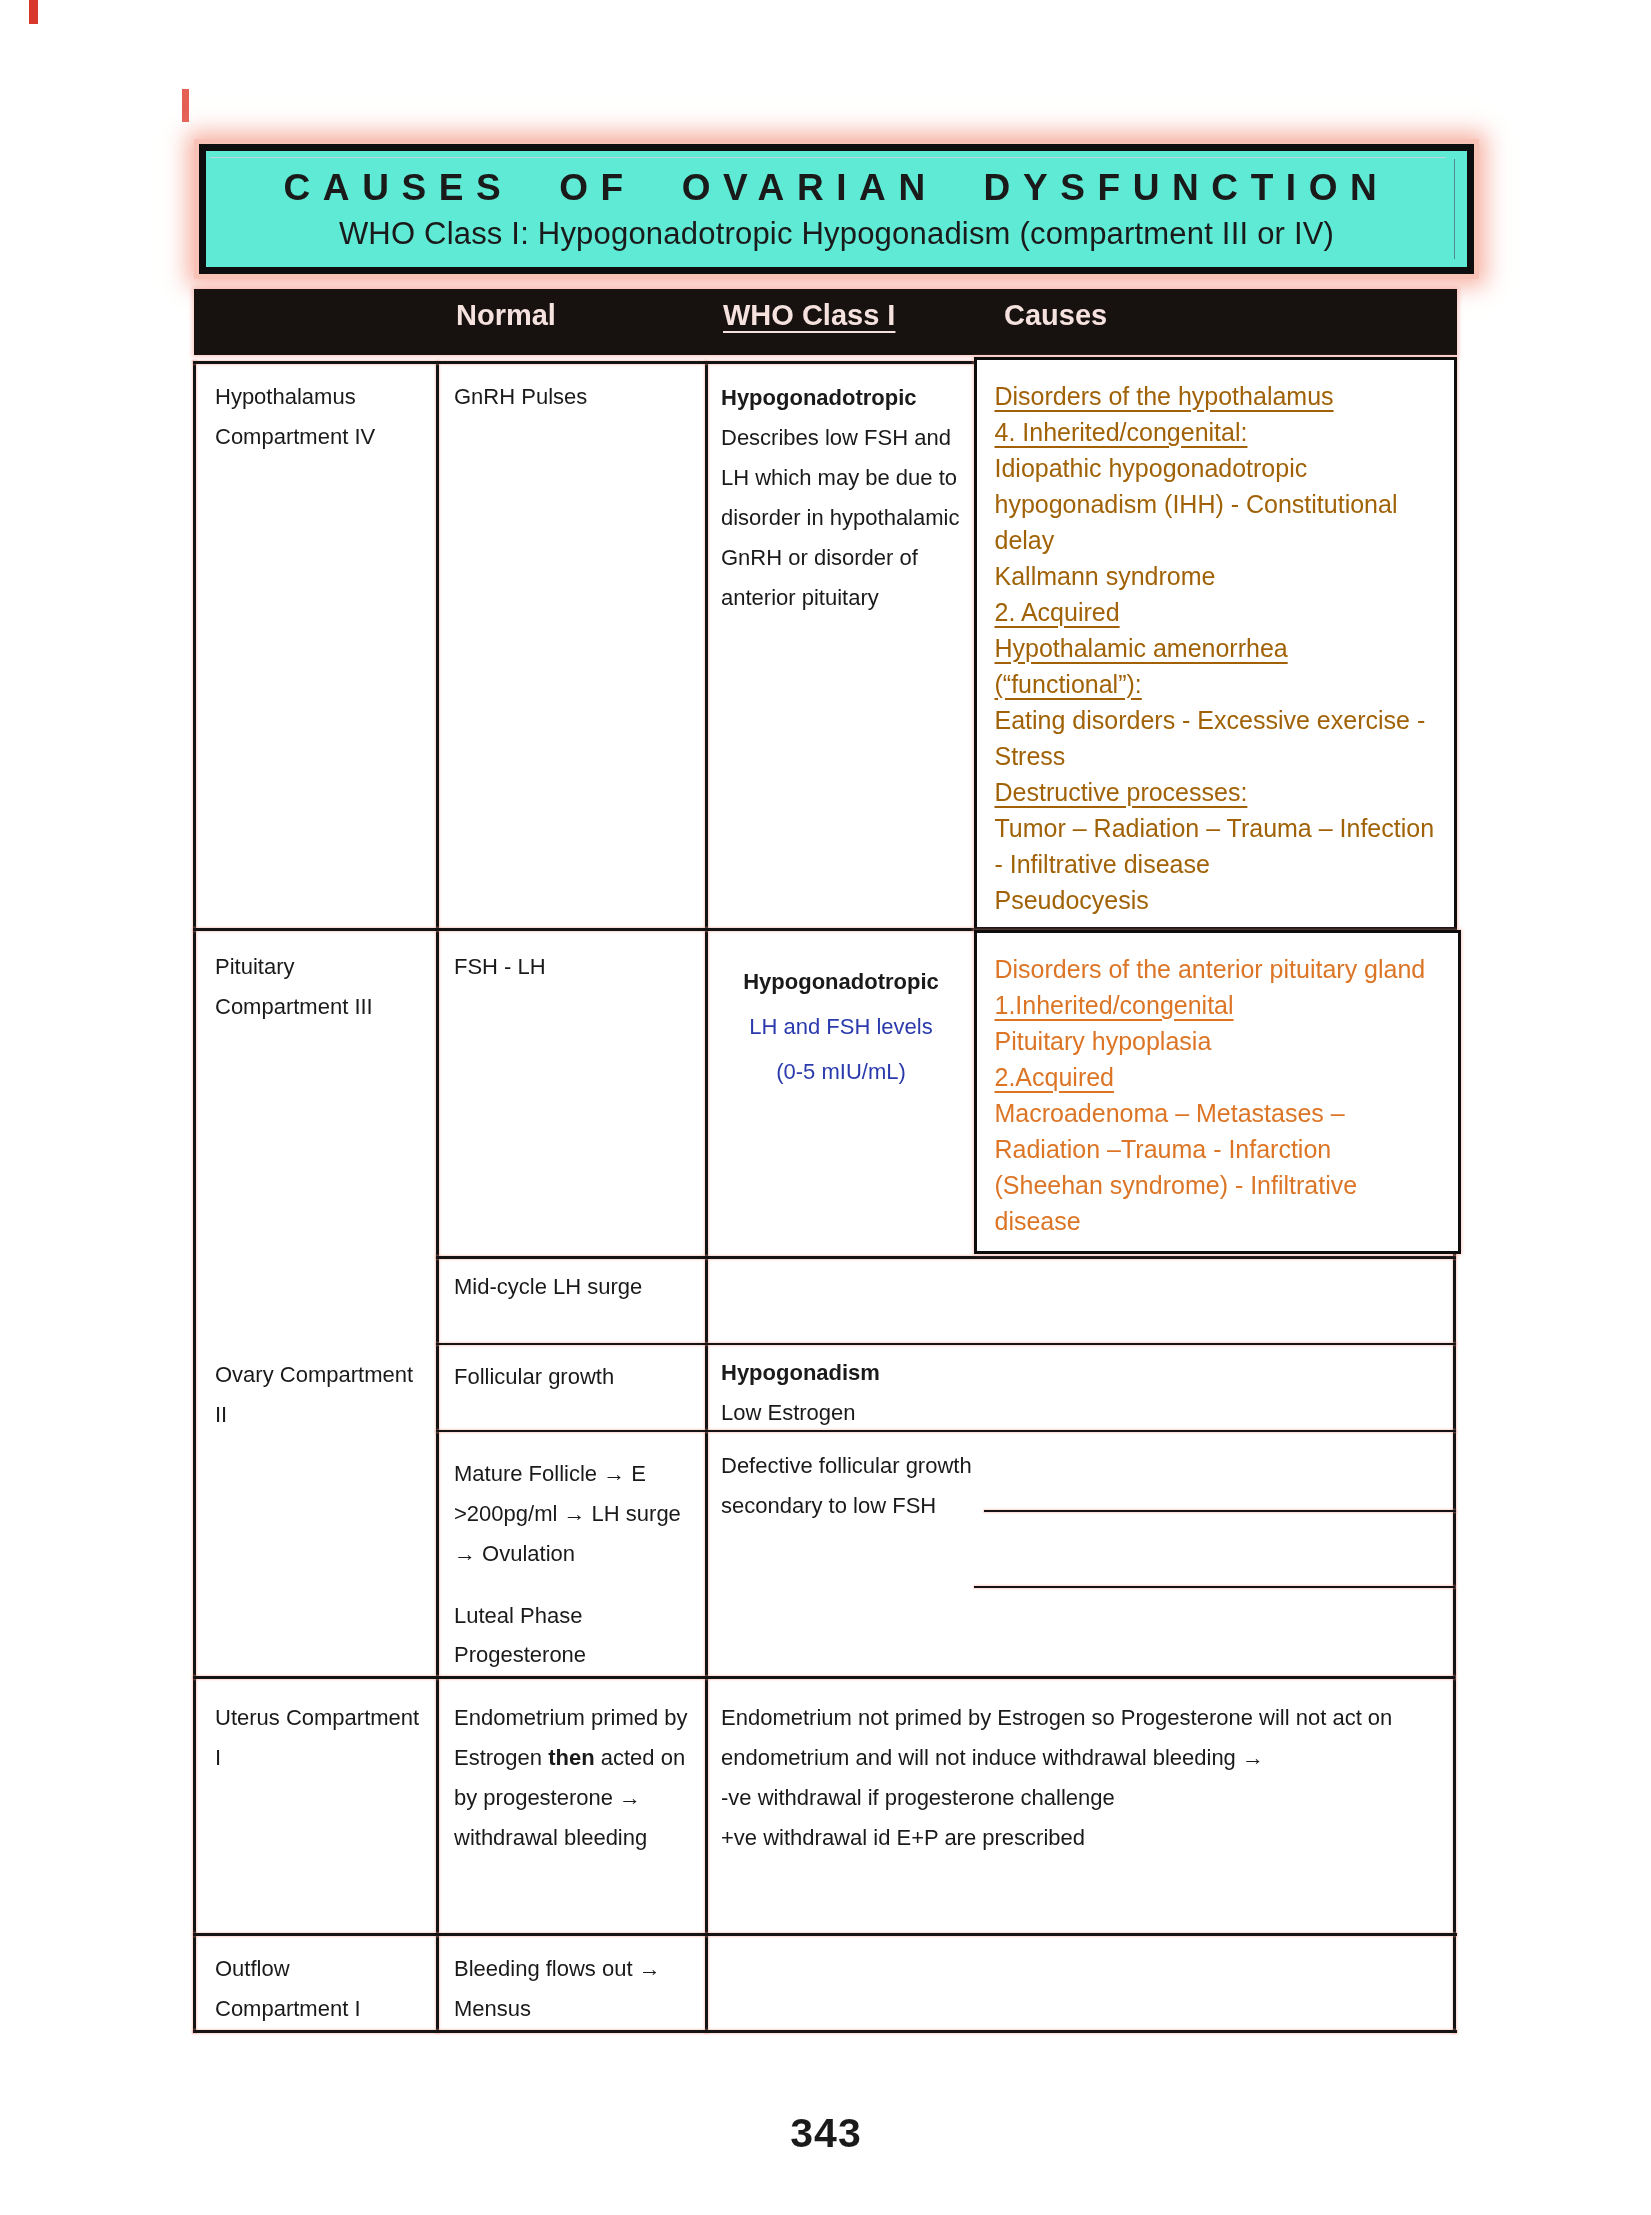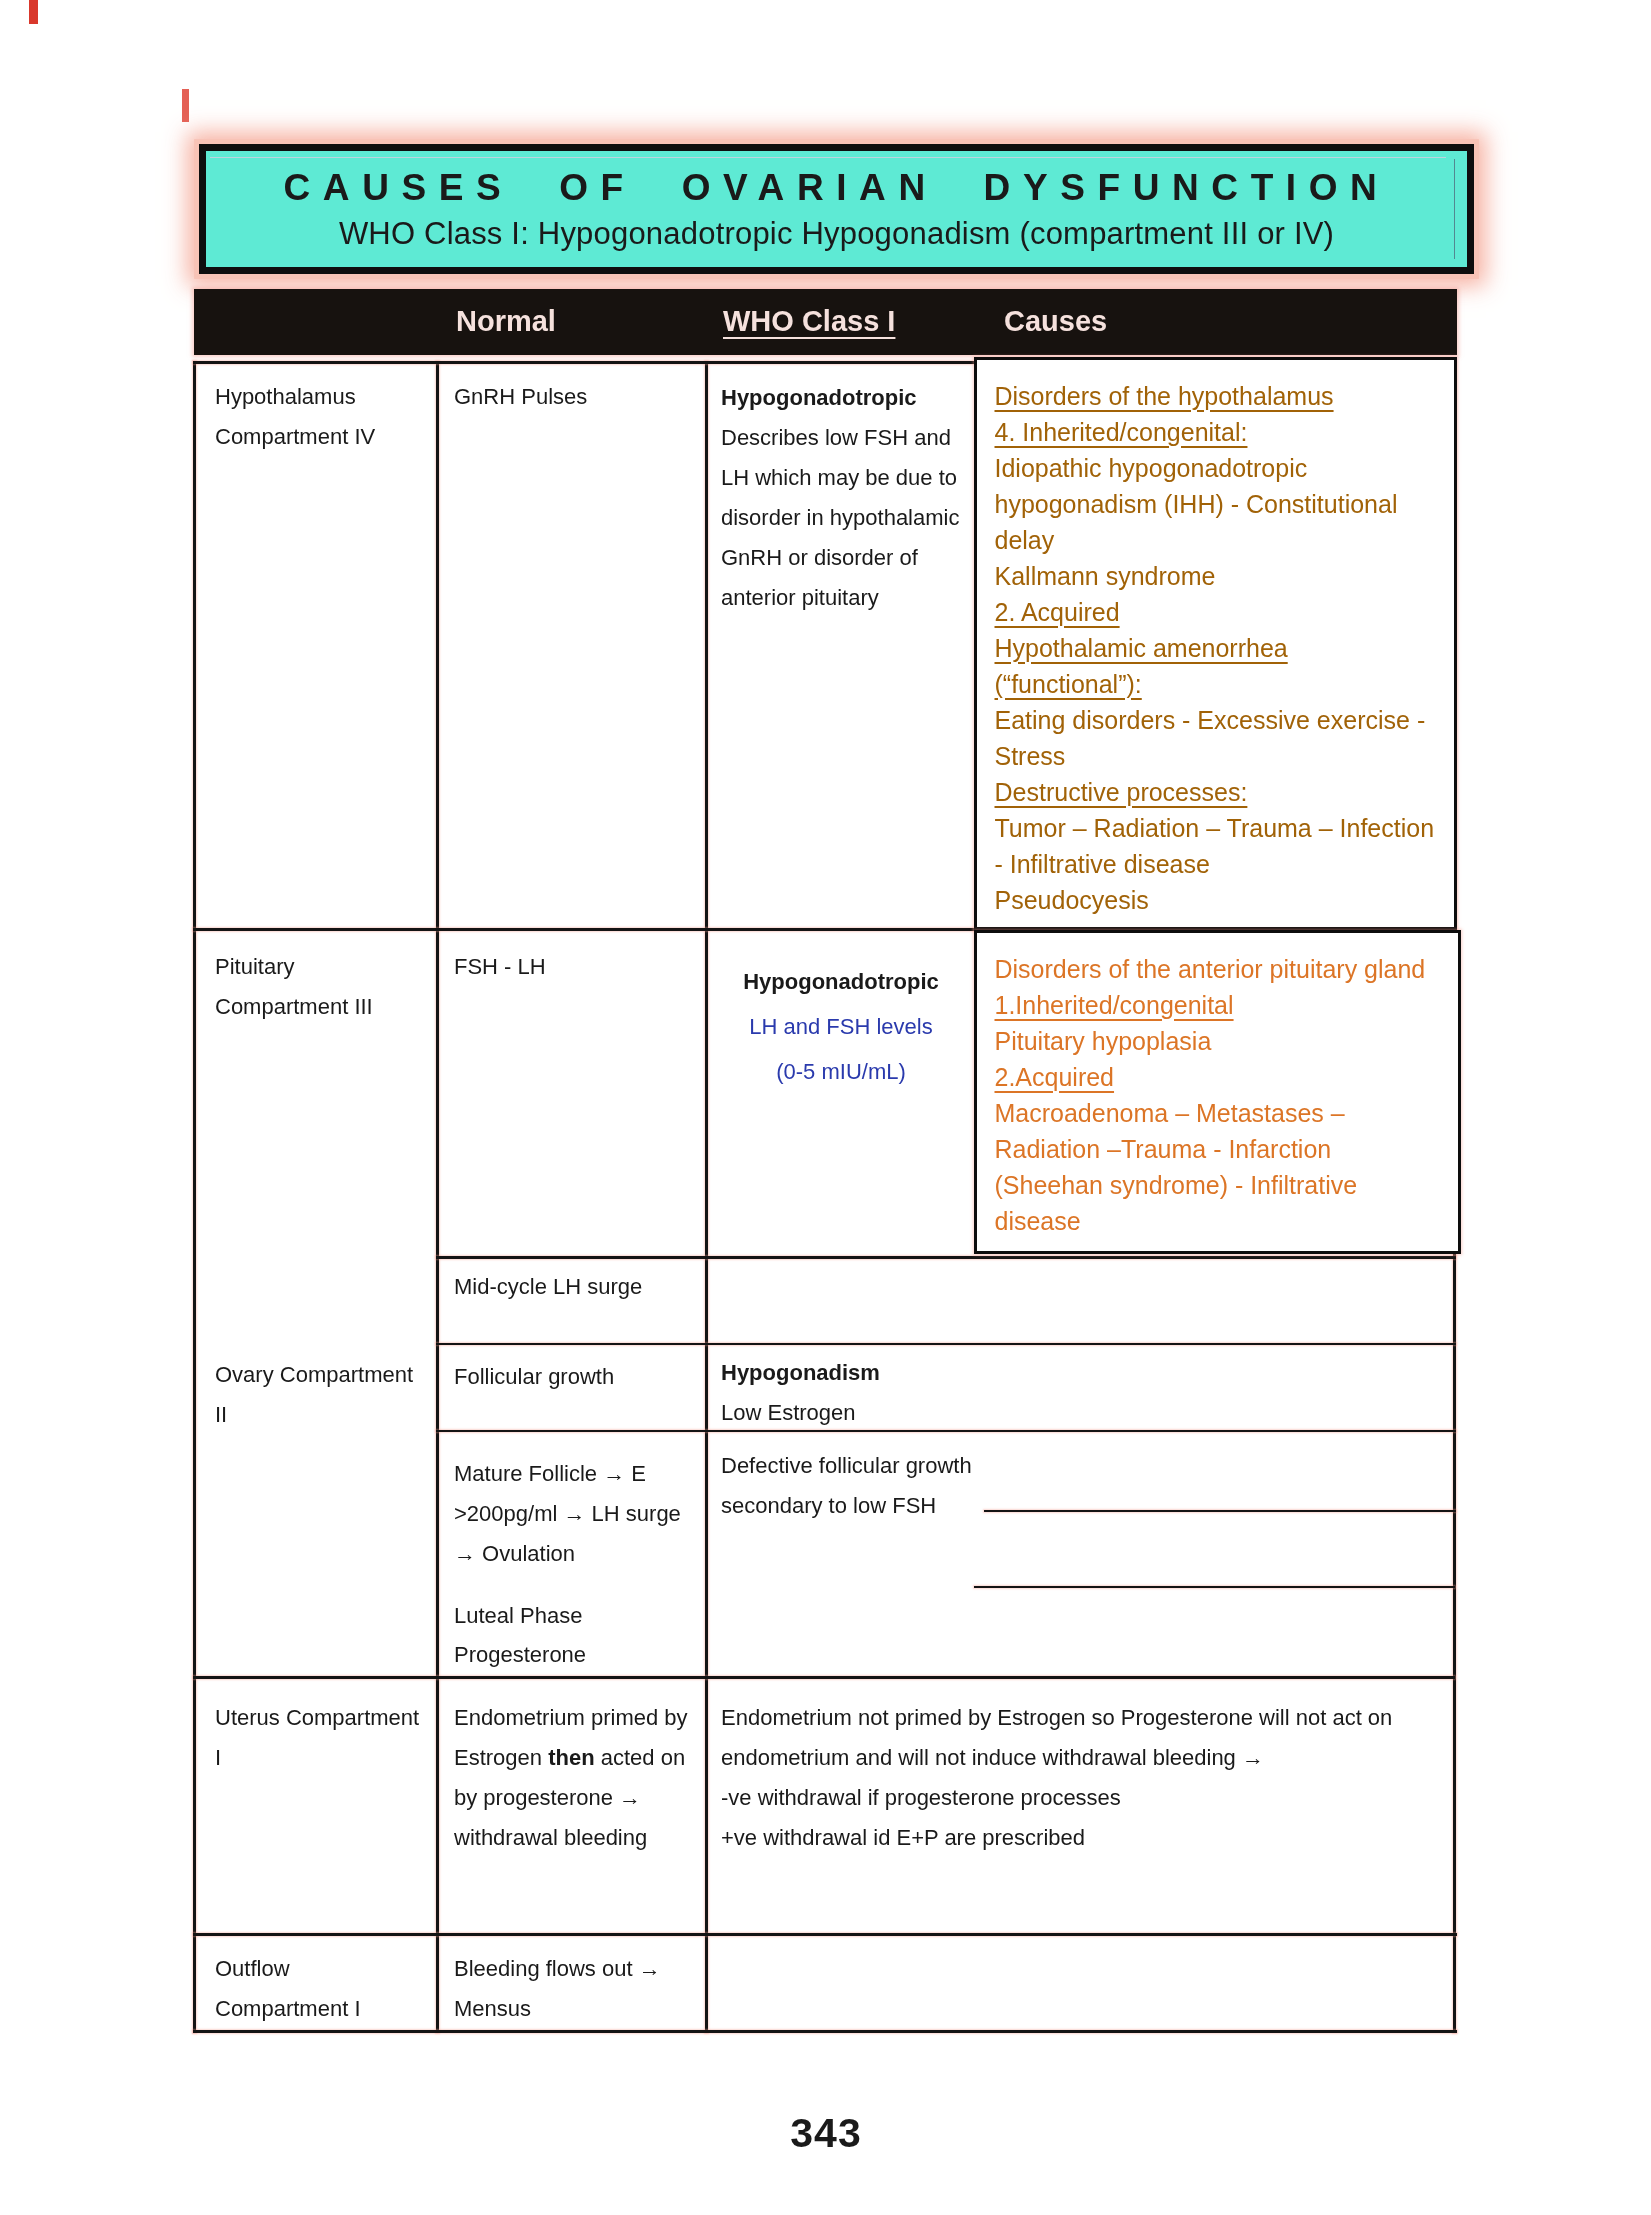--- a/index.html
+++ b/index.html
@@ -22,21 +22,21 @@
   .title-top-line{position:absolute; left:3.9px; right:21.3px; top:5.8px; height:1px; background:#bcd4de;}
   .doc-title{margin-top:15.5px; font-size:37px; font-weight:bold; letter-spacing:12.6px; word-spacing:23px; white-space:nowrap;}
   .doc-subtitle{margin-top:7.8px; font-size:31px; letter-spacing:0.2px;}
 
   
   .thead{
     position:absolute; left:194px; top:289px; width:1263px; height:66px;
     background:#17120f; box-shadow:0 0 3.9px 1.9px rgba(246,160,148,.5);
     color:#f5e1dd; font-size:29px; font-weight:bold;
   }
-  .thead span{position:absolute; top:16px;}
+  .thead span{position:absolute; top:10px;}
   .h-normal{left:262px;}
   .h-who{left:529px; text-decoration:underline; text-underline-offset:5.8px; text-decoration-thickness:1.9px;}
   .h-causes{left:810px;}
 
   
   .gl{position:absolute; background:#141414; box-shadow:0 0 1.9px 1px rgba(243,150,138,.4);}
   .v1{left:193px; top:361px; width:2.9px; height:1672px;}
   .v2{left:436px; top:361px; width:2.9px; height:1672px;}
   .v3{left:705px; top:361px; width:2.9px; height:1672px;}
   .v4{left:1453px; top:361px; width:2.9px; height:1672px;}
@@ -173,21 +173,21 @@
   <div class="cell r5c3">Defective follicular growth secondary to low FSH</div>
 
   <div class="cell r6c1">Uterus Compartment I</div>
   <div class="cell r6c2">
     <span>Endometrium primed by Estrogen </span><span class="bold">then</span><span> acted on by progesterone </span><span class="arw">→</span><span> withdrawal bleeding</span>
   </div>
   <div class="cell r6c34">
     <div>
       <span>Endometrium not primed by Estrogen so Progesterone will not act on endometrium and will not induce withdrawal bleeding </span><span class="arw">→</span>
     </div>
-    <div>-ve withdrawal if progesterone processes</div>
+    <div>-ve withdrawal if progesterone challenge</div>
     <div>+ve withdrawal id E+P are prescribed</div>
   </div>
 
   <div class="cell r7c1">Outflow Compartment I</div>
   <div class="cell r7c2">
     <span>Bleeding flows out </span><span class="arw">→</span><span> Mensus</span>
   </div>
 
   <div class="page-number">343</div>
 

